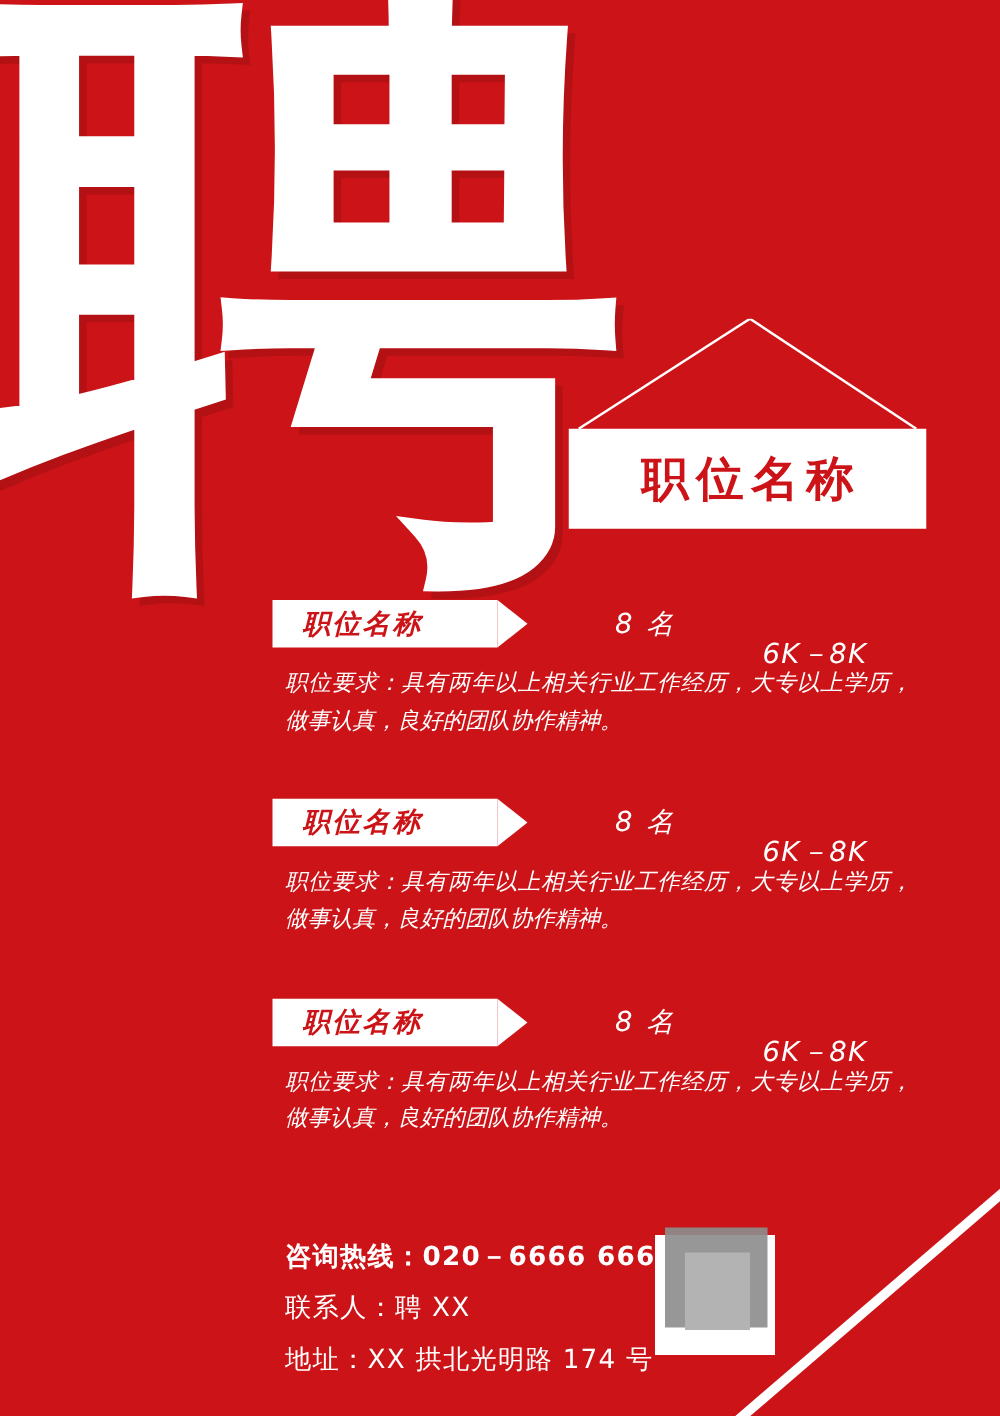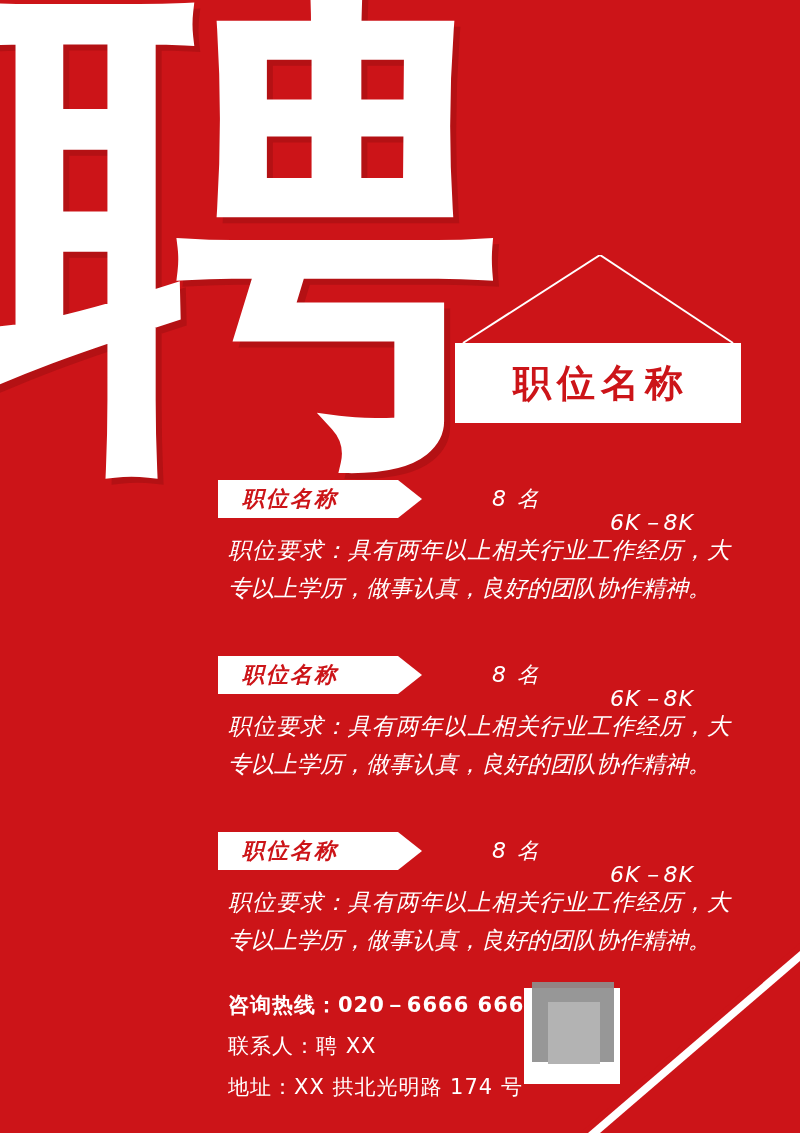--- a/index.html
+++ b/index.html
@@ -154,21 +154,21 @@
     color: #ffffff;
     font-family: "DejaVu Sans", "Liberation Sans", sans-serif;
     font-size: 22px;
     letter-spacing: 1px;
     margin-top: 24px;
   }
   .req {
     margin: 14px 70px 0 228px;
     color: #ffffff;
     font-family: "DejaVu Sans", "Liberation Sans", sans-serif;
-    font-size: 23px;
+    font-size: 18px;
     line-height: 1.65;
     text-align: justify;
     text-indent: 0;
   }
   
   .contact {
     position: absolute;
     left: 228px;
     top: 985px;
     color: #ffffff;

